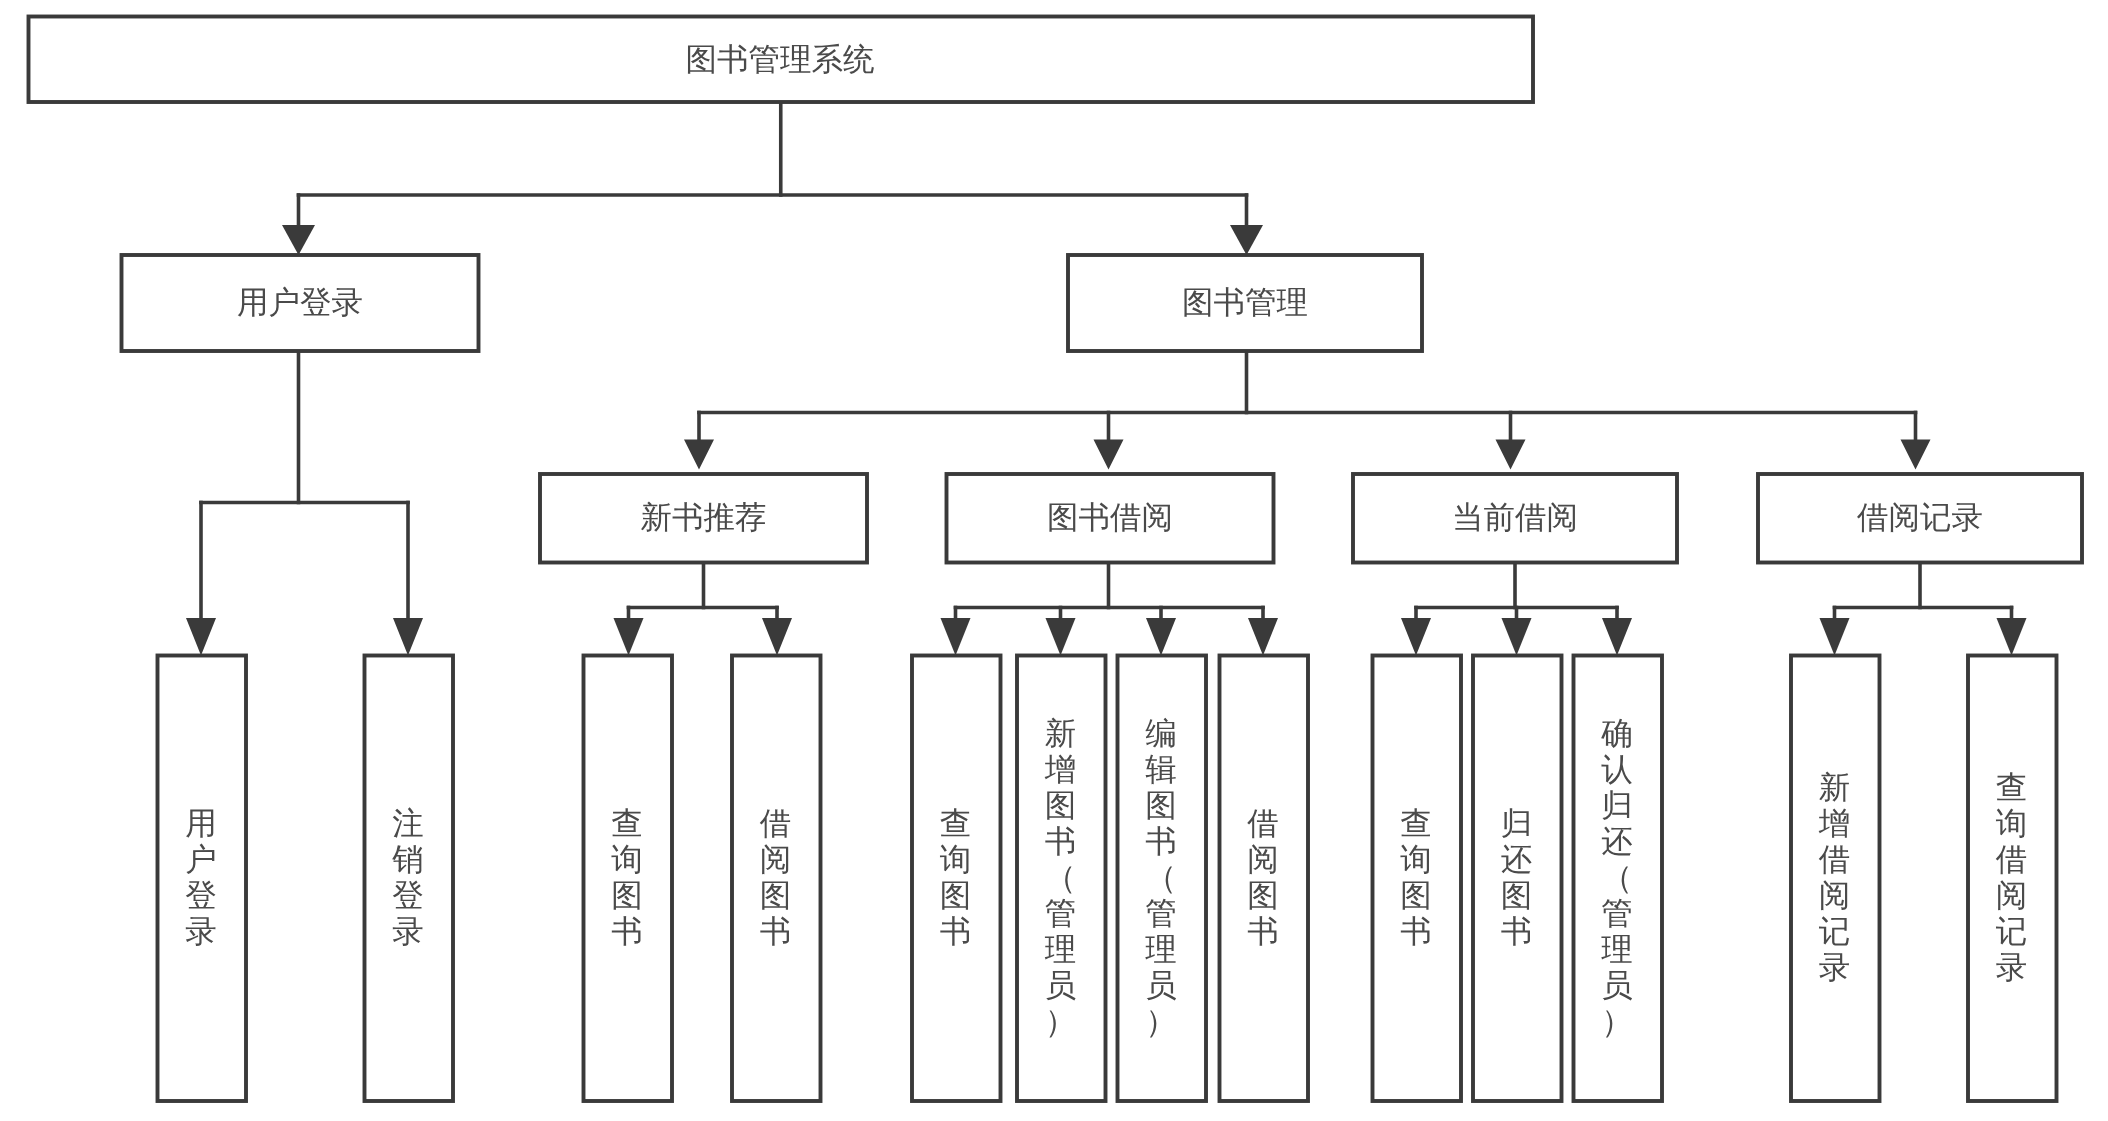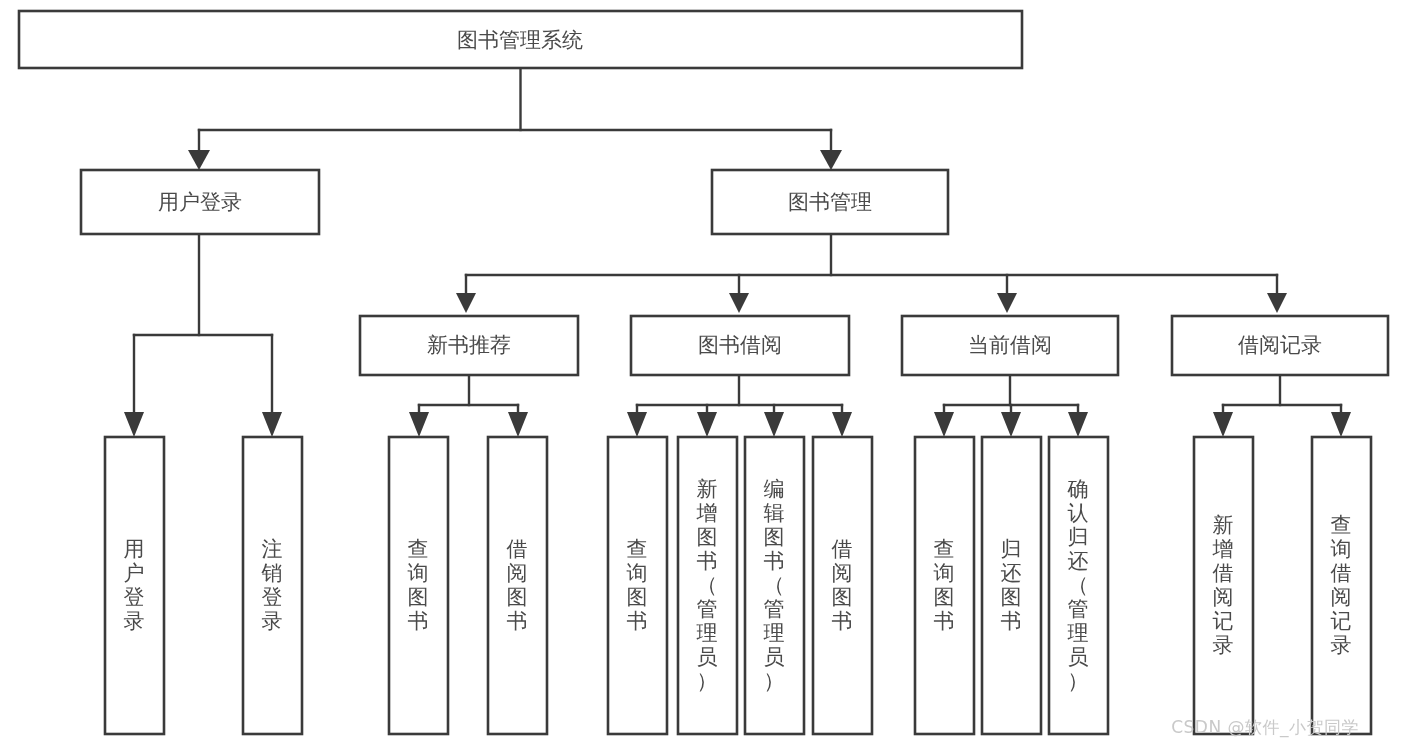--- a/index.html
+++ b/index.html
@@ -219,14 +219,13 @@
     <g>
       <rect class="node-box" x="1194" y="437" width="59" height="297"></rect>
       <text class="node-label-vertical" x="1223" y="0"><tspan x="1223" y="532.22">新</tspan><tspan x="1223" y="556.22">增</tspan><tspan x="1223" y="580.22">借</tspan><tspan x="1223" y="604.22">阅</tspan><tspan x="1223" y="628.22">记</tspan><tspan x="1223" y="652.22">录</tspan></text>
     </g>
     <g>
       <rect class="node-box" x="1312" y="437" width="59" height="297"></rect>
       <text class="node-label-vertical" x="1341" y="0"><tspan x="1341" y="532.22">查</tspan><tspan x="1341" y="556.22">询</tspan><tspan x="1341" y="580.22">借</tspan><tspan x="1341" y="604.22">阅</tspan><tspan x="1341" y="628.22">记</tspan><tspan x="1341" y="652.22">录</tspan></text>
     </g>
   </svg>
 
-  <div class="watermark">CSDN @软件_小贺同学</div>
 </div>
 
 </body></html>

